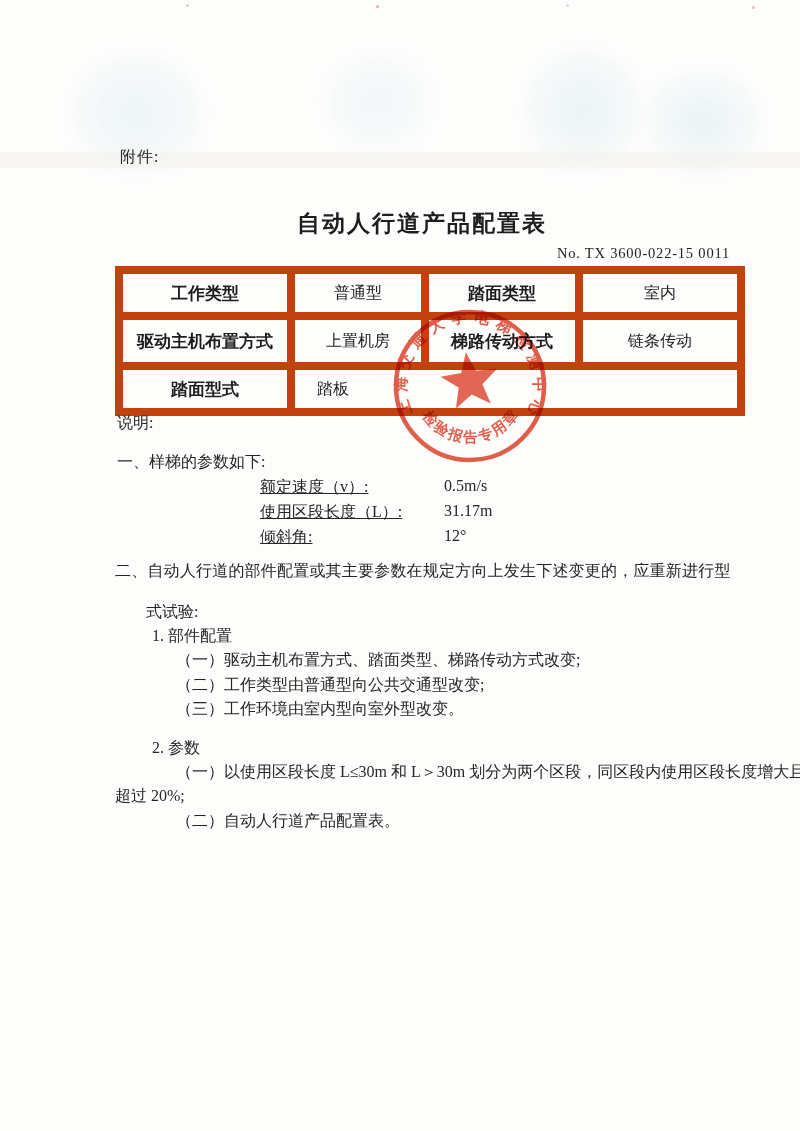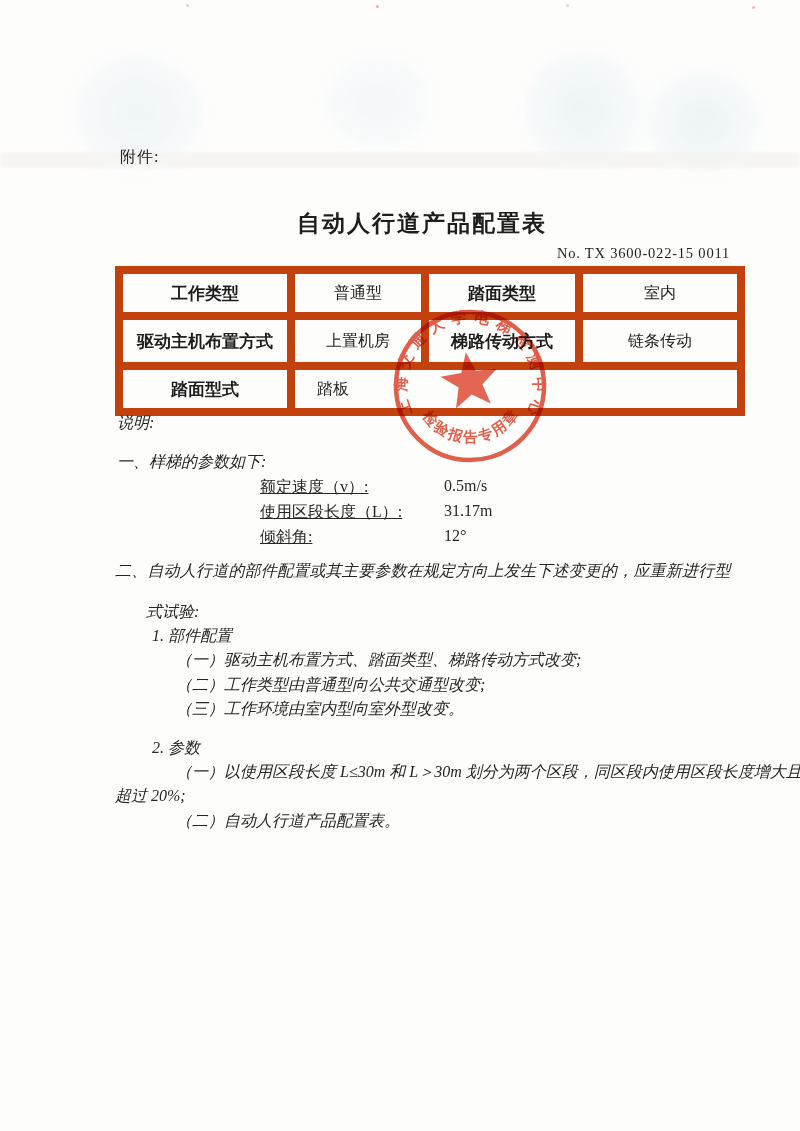--- a/index.html
+++ b/index.html
@@ -32,21 +32,21 @@
     font-size:16px;padding:0;color:#1d1d1d;
   }
   table.cfg td.lbl{font-weight:bold;font-size:17px;}
   table.cfg tr.r1 td{height:38px;}
   table.cfg tr.r2 td{height:42px;}
   table.cfg tr.r3 td{height:38px;}
   table.cfg td.tread-val{text-align:left;padding-left:22px;}
   
   .stamp{position:absolute;left:385px;top:301px;width:170px;height:170px;mix-blend-mode:multiply;opacity:.88;}
   .stamp text{font-family:"Liberation Serif", serif;font-weight:bold;}
-  .nt{position:absolute;white-space:nowrap;font-size:16px;color:#262626;font-style:italic;}
+  .nt{position:absolute;white-space:nowrap;font-size:16px;color:#262626;}
   .param-name{position:absolute;left:260px;white-space:nowrap;text-decoration:underline;}
   .param-value{position:absolute;left:444px;white-space:nowrap;}
 </style>
 </head>
 <body>
 
 <div class="page">
 
   <div class="ghost g1"></div>
   <div class="ghost g2"></div>

